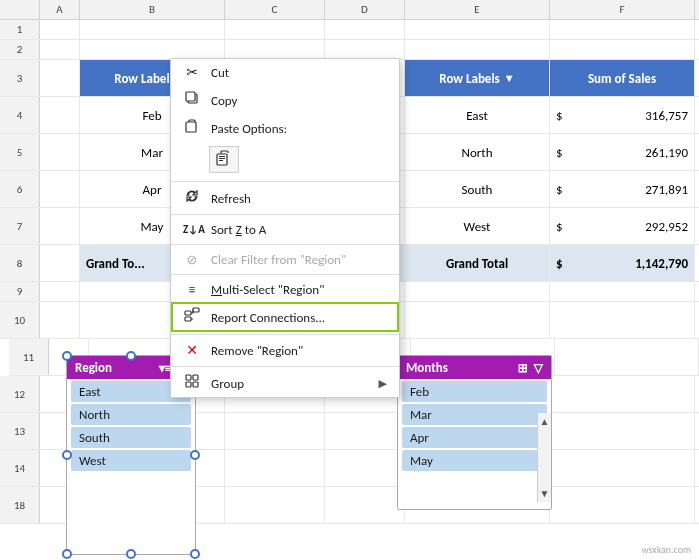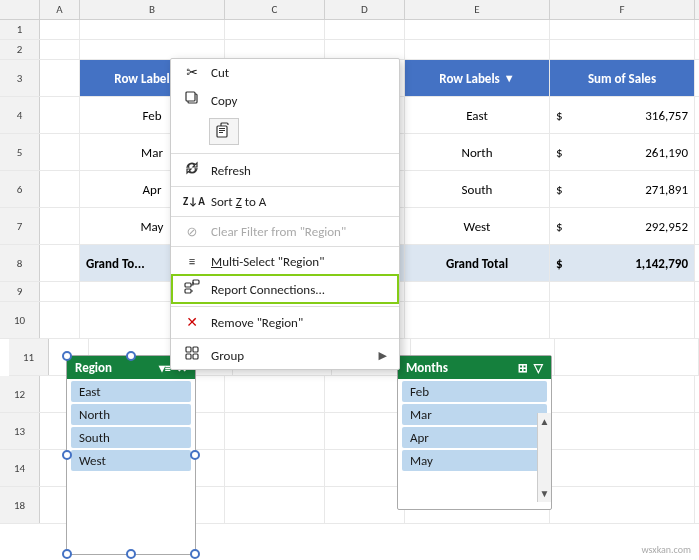--- a/index.html
+++ b/index.html
@@ -105,21 +105,21 @@
     }
 
     
     .slicer-box {
       position: absolute;
       border: 1px solid #aaa;
       background: #fff;
       border-radius: 2px;
     }
     .slicer-header {
-      background: #15803d;
+      background: #a21caf;
       color: #fff;
       font-weight: bold;
       padding: 4px 8px;
       display: flex;
       align-items: center;
       justify-content: space-between;
       font-size: 13px;
     }
     .slicer-header-icons {
       display: flex;
@@ -456,20 +456,29 @@
       <span class="menu-item-label">Cut</span>
     </div>
     <div class="menu-item">
       <span class="menu-icon">
         <svg width="14" height="14" viewBox="0 0 14 14" fill="none">
           <rect x="3" y="3" width="9" height="9" rx="1" stroke="#333" stroke-width="1.2" fill="none"></rect>
           <rect x="1" y="1" width="9" height="9" rx="1" stroke="#333" stroke-width="1.2" fill="white"></rect>
         </svg>
       </span>
       <span class="menu-item-label">Copy</span>
+    </div>
+    <div class="menu-item">
+      <span class="menu-icon">
+        <svg width="14" height="14" viewBox="0 0 14 14" fill="none">
+          <rect x="1" y="3" width="10" height="10" rx="1" stroke="#333" stroke-width="1.2" fill="none"></rect>
+          <path d="M4 3V2a1 1 0 0 1 1-1h4a1 1 0 0 1 1 1v1" stroke="#333" stroke-width="1.2" fill="none"></path>
+        </svg>
+      </span>
+      <span class="menu-item-label">Paste Options:</span>
     </div>
 
     <div style="padding:4px 12px 6px 38px;">
       <div style="display:inline-block;border:1px solid #ccc;padding:3px 6px;cursor:pointer;background:#f5f5f5;">
         <svg width="16" height="16" viewBox="0 0 16 16" fill="none">
           <rect x="1" y="4" width="10" height="11" rx="1" stroke="#333" stroke-width="1.2" fill="white"></rect>
           <path d="M5 4V2a1 1 0 0 1 1-1h5a1 1 0 0 1 1 1v1" stroke="#333" stroke-width="1.2" fill="none"></path>
           <rect x="3" y="6" width="6" height="1" fill="#333"></rect>
           <rect x="3" y="8" width="6" height="1" fill="#333"></rect>
           <rect x="3" y="10" width="4" height="1" fill="#333"></rect>

